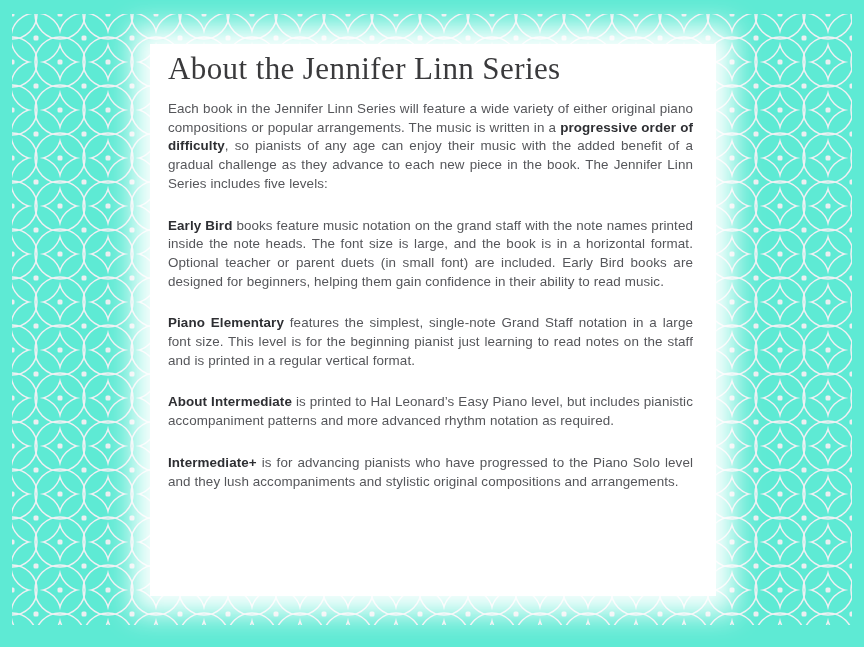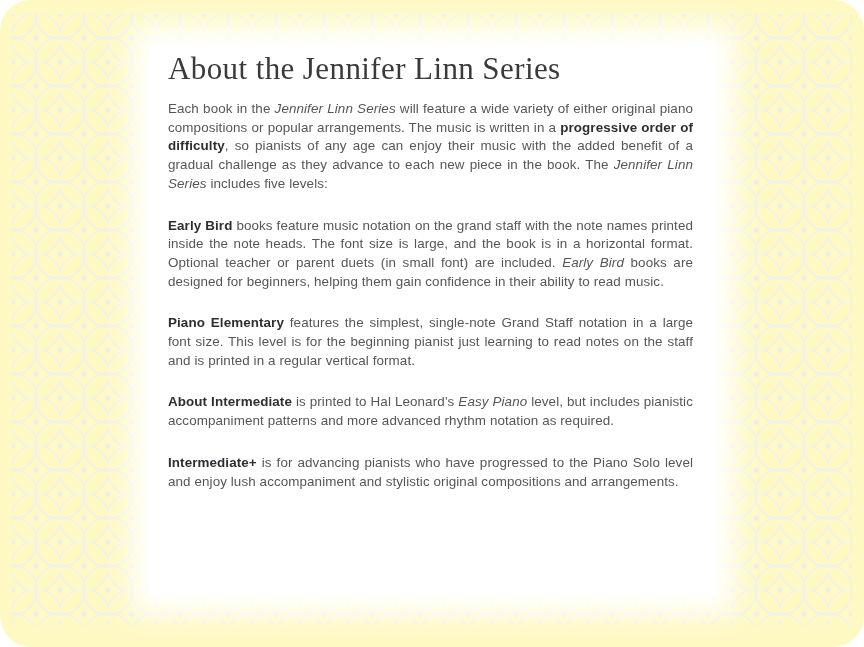--- a/index.html
+++ b/index.html
@@ -1,22 +1,21 @@
 <!DOCTYPE html>
 <html style="--title-color: #3a3a3c; --body-color: #55565a; --bold-color: #2e2f33;"><head>
 <meta charset="utf-8">
 <style>
   html,body{margin:0;padding:0;background:#ffffff;}
   .page{
     position:relative;
     width:864px;height:647px;
-    background:#fef9c3;
+    background:#5eead4;
     overflow:hidden;
     font-family:"Liberation Sans", sans-serif;
-    border-radius:31px;
   }
   .pattern-layer{
     position:absolute;
     left:12px;top:14px;right:12px;bottom:22px;
   }
   .pattern-layer svg{display:block;width:100%;height:100%;}
   .content-card{
     position:absolute;
     left:150px;top:44px;
     width:566px;height:552px;
@@ -40,21 +39,21 @@
   .paragraphs p{
     font-size:13.4px;
     line-height:18.7px;
     color:var(--body-color,#55565a);
     text-align:justify;
     margin:0 0 23px 0;
     letter-spacing:0.1px;
   }
   .paragraphs p:last-child{margin-bottom:0;}
   .paragraphs span.b{font-weight:bold;color:var(--bold-color,#2e2f33);}
-  .paragraphs span.i{font-style:italic;}
+  .paragraphs span.i{}
   .paragraphs span.n{}
 </style>
 </head>
 <body>
 
 <div class="page">
 
   <div class="pattern-layer">
     <svg xmlns="http://www.w3.org/2000/svg">
       <defs>
@@ -81,17 +80,17 @@
 
   <div class="content-card"></div>
 
   <div class="content">
     <h1 class="title">About the Jennifer Linn Series</h1>
     <div class="paragraphs">
         <p><span class="n">Each book in the </span><span class="i">Jennifer Linn Series</span><span class="n"> will feature a wide variety of either original piano compositions or popular arrangements. The music is written in a </span><span class="b">progressive order of difficulty</span><span class="n">, so pianists of any age can enjoy their music with the added benefit of a gradual challenge as they advance to each new piece in the book. The </span><span class="i">Jennifer Linn Series</span><span class="n"> includes five levels:</span></p>
         <p><span class="b">Early Bird</span><span class="n"> books feature music notation on the grand staff with the note names printed inside the note heads. The font size is large, and the book is in a horizontal format. Optional teacher or parent duets (in small font) are included. </span><span class="i">Early Bird</span><span class="n"> books are designed for beginners, helping them gain confidence in their ability to read music.</span></p>
         <p><span class="b">Piano Elementary</span><span class="n"> features the simplest, single-note Grand Staff notation in a large font size. This level is for the beginning pianist just learning to read notes on the staff and is printed in a regular vertical format.</span></p>
         <p><span class="b">About Intermediate</span><span class="n"> is printed to Hal Leonard’s </span><span class="i">Easy Piano</span><span class="n"> level, but includes pianistic accompaniment patterns and more advanced rhythm notation as required.</span></p>
-        <p><span class="b">Intermediate+</span><span class="n"> is for advancing pianists who have progressed to the Piano Solo level and enjoy lush accompaniment and stylistic original compositions and arrangements.</span></p>
+        <p><span class="b">Intermediate+</span><span class="n"> is for advancing pianists who have progressed to the Piano Solo level and they lush accompaniments and stylistic original compositions and arrangements.</span></p>
       </div>
   </div>
 
 </div>
 
 </body></html>

